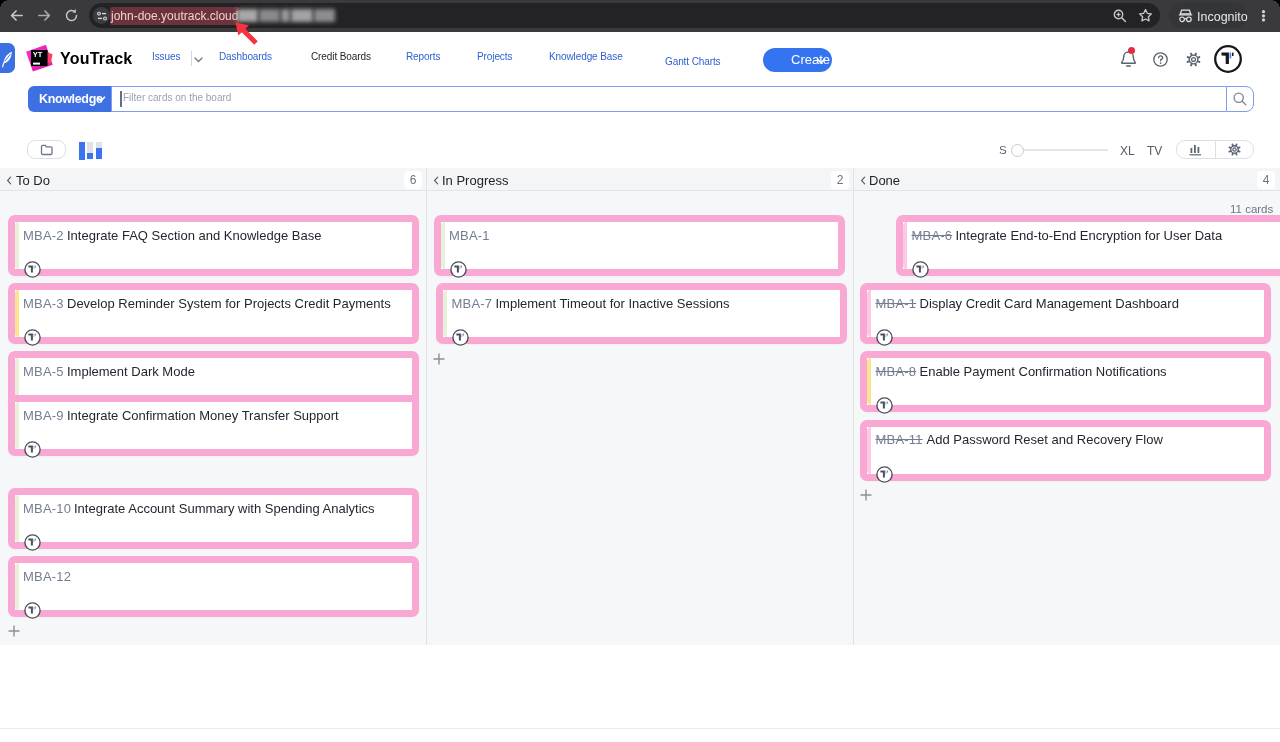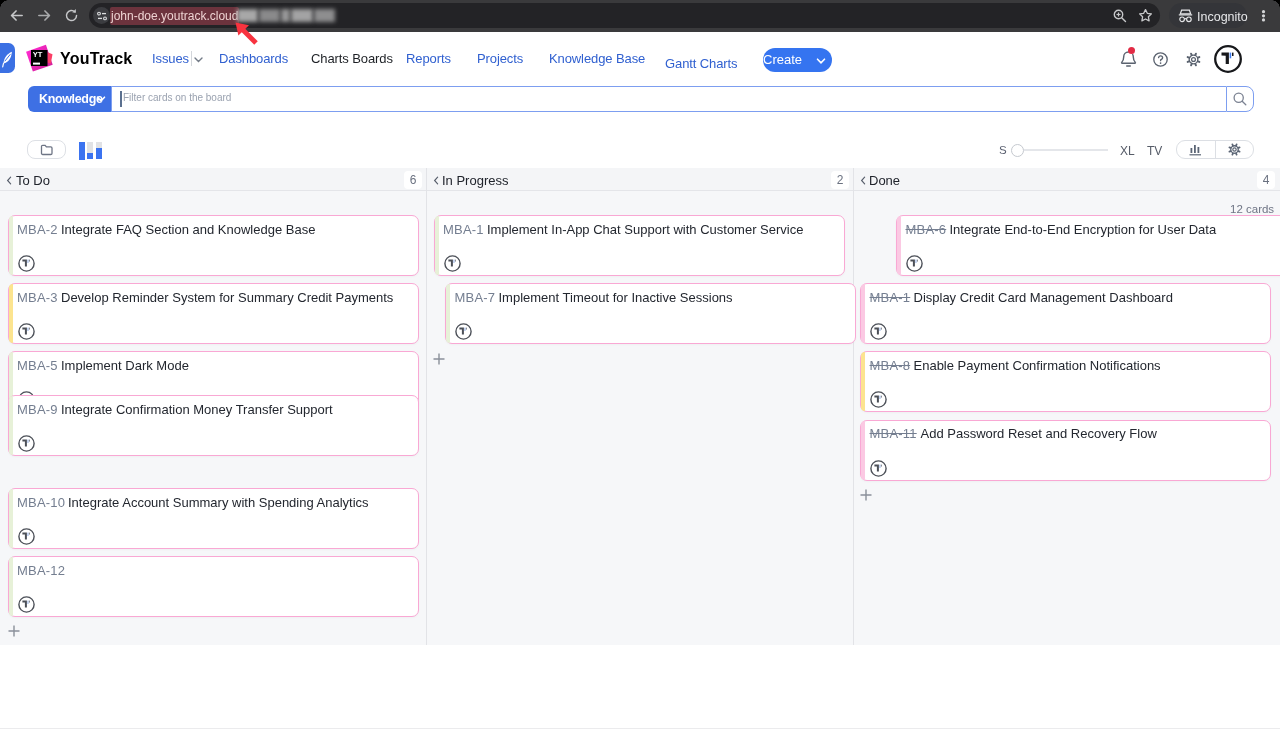--- a/index.html
+++ b/index.html
@@ -1,17 +1,17 @@
 <!DOCTYPE html>
 <html><head><meta charset="utf-8"><style>
 *{margin:0;padding:0;box-sizing:border-box}
 html,body{width:1280px;height:742px;font-family:"Liberation Sans",sans-serif;background:#fff;overflow:hidden;position:relative}
 .abs{position:absolute}
-.nav{font-size:13px;color:#3060d0;white-space:nowrap;letter-spacing:-.1px}
-.card{position:absolute;width:411px;height:61px;background:#fff;border:1px solid #f9a8d4;border-radius:7px;box-shadow:0 1px 2px rgba(0,0,0,0.03)}
+.nav{font-size:10px;color:#3060d0;white-space:nowrap;letter-spacing:-.1px}
+.card{position:absolute;width:411px;height:61px;background:#fff;border:7px solid #f9a8d4;border-radius:7px;box-shadow:0 1px 2px rgba(0,0,0,0.03)}
 .stripe{position:absolute;left:0;top:0;bottom:0;width:4px;border-radius:6px 0 0 6px}
 .cid{position:absolute;left:8.5px;top:5.5px;font-size:13px;color:#747e90;letter-spacing:.2px;white-space:nowrap}
 .ctitle{position:absolute;top:5.5px;font-size:13px;color:#23272f;white-space:nowrap}
 .cavatar{position:absolute;left:9px;top:39px}
 .badge{position:absolute;top:171px;width:18px;height:18px;background:#fff;border-radius:4px;font-size:12px;color:#6a7180;text-align:center;line-height:18px}
 .colname{font-size:13px;color:#20242c}
 .strike{text-decoration:line-through}
 </style></head>
 <body>
 
@@ -92,26 +92,26 @@
 <text x="8.7" y="14.9" font-family="Liberation Sans" font-size="7.6" font-weight="bold" fill="#fff">YT</text>
 <rect x="9" y="20.6" width="7" height="2" fill="#fff"></rect>
 </svg>
 <div class="abs" style="left:60px;top:50px;font-size:16px;font-weight:bold;color:#000;letter-spacing:.2px">YouTrack</div>
 <div class="abs nav" style="left:152px;top:51px">Issues</div>
 <div class="abs" style="left:191px;top:51px;width:1px;height:15px;background:#d3d6db"></div>
 <svg class="abs" style="left:194px;top:57px" width="9" height="6" viewBox="0 0 9 6">
     <path d="M1 1l3.5 3.5L8 1" stroke="#737b87" stroke-width="1.4" fill="none" stroke-linecap="round"></path>
   </svg>
 <div class="abs nav" style="left:219px;top:51px">Dashboards</div>
-<div class="abs nav" style="left:311px;top:51px;color:#1d2025">Charts Boards</div>
+<div class="abs nav" style="left:311px;top:51px;color:#1d2025">Credit Boards</div>
 <div class="abs nav" style="left:406px;top:51px">Reports</div>
 <div class="abs nav" style="left:477px;top:51px">Projects</div>
 <div class="abs nav" style="left:549px;top:51px">Knowledge Base</div>
 <div class="abs nav" style="left:665px;top:56px">Gantt Charts</div>
-<div class="abs" style="left:763px;top:48px;width:69px;height:24px;background:#3574f0;border-radius:13px;color:#fff;font-size:13px;line-height:24px;padding-left:0">Create</div>
+<div class="abs" style="left:763px;top:48px;width:69px;height:24px;background:#3574f0;border-radius:13px;color:#fff;font-size:13px;line-height:24px;padding-left:28px">Create</div>
 <svg class="abs" style="left:816px;top:57.5px" width="10" height="7" viewBox="0 0 10 7">
     <path d="M1.5 1.2L5 4.8l3.5-3.6" stroke="#fff" stroke-width="1.6" fill="none" stroke-linecap="round"></path>
   </svg>
 <svg class="abs" style="left:1120px;top:49.5px" width="17" height="19" viewBox="0 0 17 19">
     <path d="M8.5 2c-3 0-4.8 2.2-4.8 4.9 0 3.2-.9 4.3-2 5.5-.3.3-.1.8.4.8h12.8c.5 0 .7-.5.4-.8-1.1-1.2-2-2.3-2-5.5 0-.9-.2-1.7-.6-2.4" fill="none" stroke="#5a626f" stroke-width="1.4" stroke-linecap="round"></path>
     <line x1="6.7" y1="16" x2="10.3" y2="16" stroke="#5a626f" stroke-width="1.4" stroke-linecap="round"></line>
   </svg>
 <div class="abs" style="left:1127.5px;top:47px;width:7px;height:7px;background:#e22b45;border-radius:50%"></div>
 <svg class="abs" style="left:1152.5px;top:51.5px" width="15" height="15" viewBox="0 0 17 17">
     <circle cx="8.5" cy="8.5" r="7.6" fill="none" stroke="#5a626f" stroke-width="1.5"></circle>
@@ -183,37 +183,37 @@
 <svg class="abs" style="left:433px;top:175.5px" width="6" height="9" viewBox="0 0 7 11">
     <path d="M5.5 1.5L1.8 5.5l3.7 4" stroke="#565d6a" stroke-width="1.4" fill="none" stroke-linecap="round"></path>
   </svg>
 <div class="abs colname" style="left:442px;top:173px">In Progress</div>
 <div class="badge" style="left:831px">2</div>
 <svg class="abs" style="left:860px;top:175.5px" width="6" height="9" viewBox="0 0 7 11">
     <path d="M5.5 1.5L1.8 5.5l3.7 4" stroke="#565d6a" stroke-width="1.4" fill="none" stroke-linecap="round"></path>
   </svg>
 <div class="abs colname" style="left:869px;top:173px">Done</div>
 <div class="badge" style="left:1257px">4</div>
-<div class="abs" style="left:1230px;top:202.5px;font-size:11.5px;color:#6f7585">12 cards</div>
+<div class="abs" style="left:1230px;top:202.5px;font-size:11.5px;color:#6f7585">11 cards</div>
 
 <div class="card" style="left:7.5px;top:215px">
     <div class="stripe" style="background:#e7f1d8"></div>
     <div class="cid">MBA-2</div>
     <div class="ctitle" style="left:52.5px">Integrate FAQ Section and Knowledge Base</div>
     <div class="cavatar"><svg width="17" height="17" viewBox="0 0 17 17">
         <circle cx="8.5" cy="8.5" r="7.6" fill="#fff" stroke="#4c5058" stroke-width="1.4"></circle>
         <path d="M4.4 4.6h4.5v6.9h-2v-5L4.4 6.4z" fill="#4c5058"></path>
         <rect x="9.4" y="4.6" width="1.1" height="3.4" fill="#9db7e8"></rect>
         <rect x="10.9" y="4.6" width="0.9" height="2" fill="#70747c"></rect>
       </svg></div>
   </div>
 <div class="card" style="left:7.5px;top:283px">
     <div class="stripe" style="background:#fce48f"></div>
     <div class="cid">MBA-3</div>
-    <div class="ctitle" style="left:52.5px">Develop Reminder System for Summary Credit Payments</div>
+    <div class="ctitle" style="left:52.5px">Develop Reminder System for Projects Credit Payments</div>
     <div class="cavatar"><svg width="17" height="17" viewBox="0 0 17 17">
         <circle cx="8.5" cy="8.5" r="7.6" fill="#fff" stroke="#4c5058" stroke-width="1.4"></circle>
         <path d="M4.4 4.6h4.5v6.9h-2v-5L4.4 6.4z" fill="#4c5058"></path>
         <rect x="9.4" y="4.6" width="1.1" height="3.4" fill="#9db7e8"></rect>
         <rect x="10.9" y="4.6" width="0.9" height="2" fill="#70747c"></rect>
       </svg></div>
   </div>
 <div class="card" style="left:7.5px;top:351px">
     <div class="stripe" style="background:#e7f1d8"></div>
     <div class="cid">MBA-5</div>
@@ -253,29 +253,28 @@
     <div class="cavatar"><svg width="17" height="17" viewBox="0 0 17 17">
         <circle cx="8.5" cy="8.5" r="7.6" fill="#fff" stroke="#4c5058" stroke-width="1.4"></circle>
         <path d="M4.4 4.6h4.5v6.9h-2v-5L4.4 6.4z" fill="#4c5058"></path>
         <rect x="9.4" y="4.6" width="1.1" height="3.4" fill="#9db7e8"></rect>
         <rect x="10.9" y="4.6" width="0.9" height="2" fill="#70747c"></rect>
       </svg></div>
   </div>
 <div class="card" style="left:433.5px;top:215px">
     <div class="stripe" style="background:#e7f1d8"></div>
     <div class="cid">MBA-1</div>
-    <div class="ctitle" style="left:52.5px">Implement In-App Chat Support with Customer Service</div>
-    <div class="cavatar"><svg width="17" height="17" viewBox="0 0 17 17">
-        <circle cx="8.5" cy="8.5" r="7.6" fill="#fff" stroke="#4c5058" stroke-width="1.4"></circle>
-        <path d="M4.4 4.6h4.5v6.9h-2v-5L4.4 6.4z" fill="#4c5058"></path>
-        <rect x="9.4" y="4.6" width="1.1" height="3.4" fill="#9db7e8"></rect>
-        <rect x="10.9" y="4.6" width="0.9" height="2" fill="#70747c"></rect>
-      </svg></div>
-  </div>
-<div class="card" style="left:445px;top:283px">
+    <div class="cavatar"><svg width="17" height="17" viewBox="0 0 17 17">
+        <circle cx="8.5" cy="8.5" r="7.6" fill="#fff" stroke="#4c5058" stroke-width="1.4"></circle>
+        <path d="M4.4 4.6h4.5v6.9h-2v-5L4.4 6.4z" fill="#4c5058"></path>
+        <rect x="9.4" y="4.6" width="1.1" height="3.4" fill="#9db7e8"></rect>
+        <rect x="10.9" y="4.6" width="0.9" height="2" fill="#70747c"></rect>
+      </svg></div>
+  </div>
+<div class="card" style="left:436px;top:283px">
     <div class="stripe" style="background:#e7f1d8"></div>
     <div class="cid">MBA-7</div>
     <div class="ctitle" style="left:52.5px">Implement Timeout for Inactive Sessions</div>
     <div class="cavatar"><svg width="17" height="17" viewBox="0 0 17 17">
         <circle cx="8.5" cy="8.5" r="7.6" fill="#fff" stroke="#4c5058" stroke-width="1.4"></circle>
         <path d="M4.4 4.6h4.5v6.9h-2v-5L4.4 6.4z" fill="#4c5058"></path>
         <rect x="9.4" y="4.6" width="1.1" height="3.4" fill="#9db7e8"></rect>
         <rect x="10.9" y="4.6" width="0.9" height="2" fill="#70747c"></rect>
       </svg></div>
   </div>

